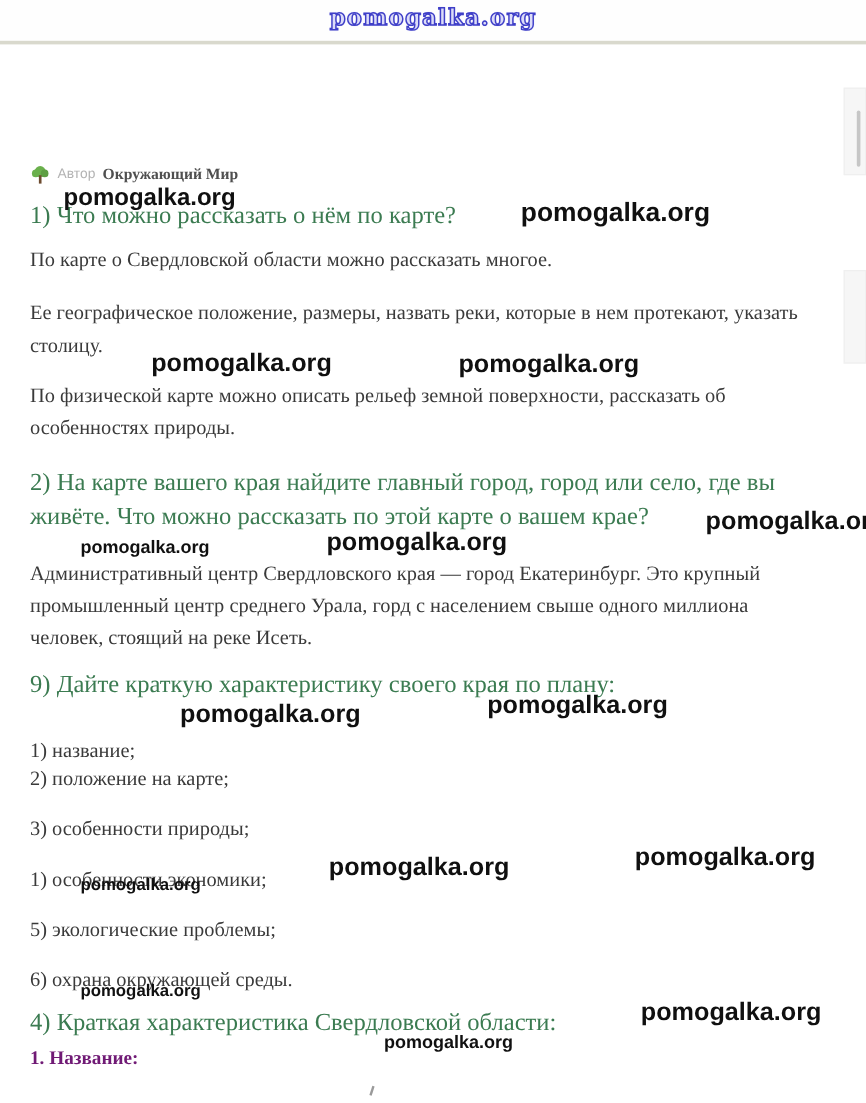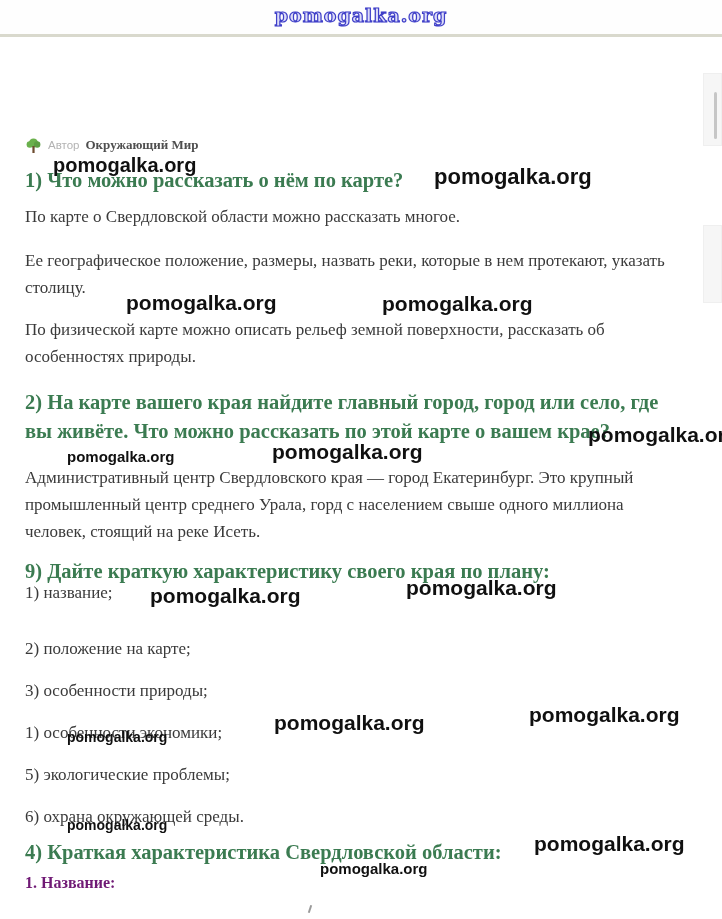--- a/index.html
+++ b/index.html
@@ -43,21 +43,21 @@
     font-weight: 700;
     letter-spacing: -1px;
   }
 
   .author-row { display: flex; align-items: center; gap: 6px; height: 18px; }
   .author-label { font-family: "Liberation Sans", sans-serif; font-size: 11.5px; color: #b3b3b3; }
   .author-name { font-size: 13px; font-weight: 700; color: #4f4f4f; }
 
   h2.q {
     font-size: 20.5px;
-    font-weight: 700;
+    font-weight: 400;
     color: #3b7b51;
     line-height: 29px;
   }
   p.body-p {
     font-size: 17px;
     color: #3a3a3a;
     line-height: 27px;
   }
   h3.sub {
     font-size: 16px;
@@ -111,21 +111,21 @@
 
   <h2 class="blk q" style="top:166px;">1) Что можно рассказать о нём по карте?</h2>
   <p class="blk body-p" style="top:203px;">По карте о Свердловской области можно рассказать многое.</p>
   <p class="blk body-p" style="top:247px; width:655px;">Ее географическое положение, размеры, назвать реки, которые в нем протекают, указать столицу.</p>
   <p class="blk body-p" style="top:316px; width:655px;">По физической карте можно описать рельеф земной поверхности, рассказать об особенностях природы.</p>
 
   <h2 class="blk q" style="top:388px; width:660px;">2) На карте вашего края найдите главный город, город или село, где вы живёте. Что можно рассказать по этой карте о вашем крае?</h2>
   <p class="blk body-p" style="top:464px; width:655px;">Административный центр Свердловского края — город Екатеринбург. Это крупный промышленный центр среднего Урала, горд с населением свыше одного миллиона человек, стоящий на реке Исеть.</p>
 
   <h2 class="blk q" style="top:557px;">9) Дайте краткую характеристику своего края по плану:</h2>
-  <p class="blk body-p" style="top:579px;">1) название;</p>
+  <p class="blk body-p" style="top:612px;">1) название;</p>
   <p class="blk body-p" style="top:635px;">2) положение на карте;</p>
   <p class="blk body-p" style="top:677px;">3) особенности природы;</p>
   <p class="blk body-p" style="top:719px;">1) особенности экономики;</p>
   <p class="blk body-p" style="top:761px;">5) экологические проблемы;</p>
   <p class="blk body-p" style="top:803px;">6) охрана окружающей среды.</p>
 
   <h2 class="blk q" style="top:838px;">4) Краткая характеристика Свердловской области:</h2>
   <h3 class="blk sub" style="top:874px;">1. Название:</h3>
 
   <div id="wm-layer">

